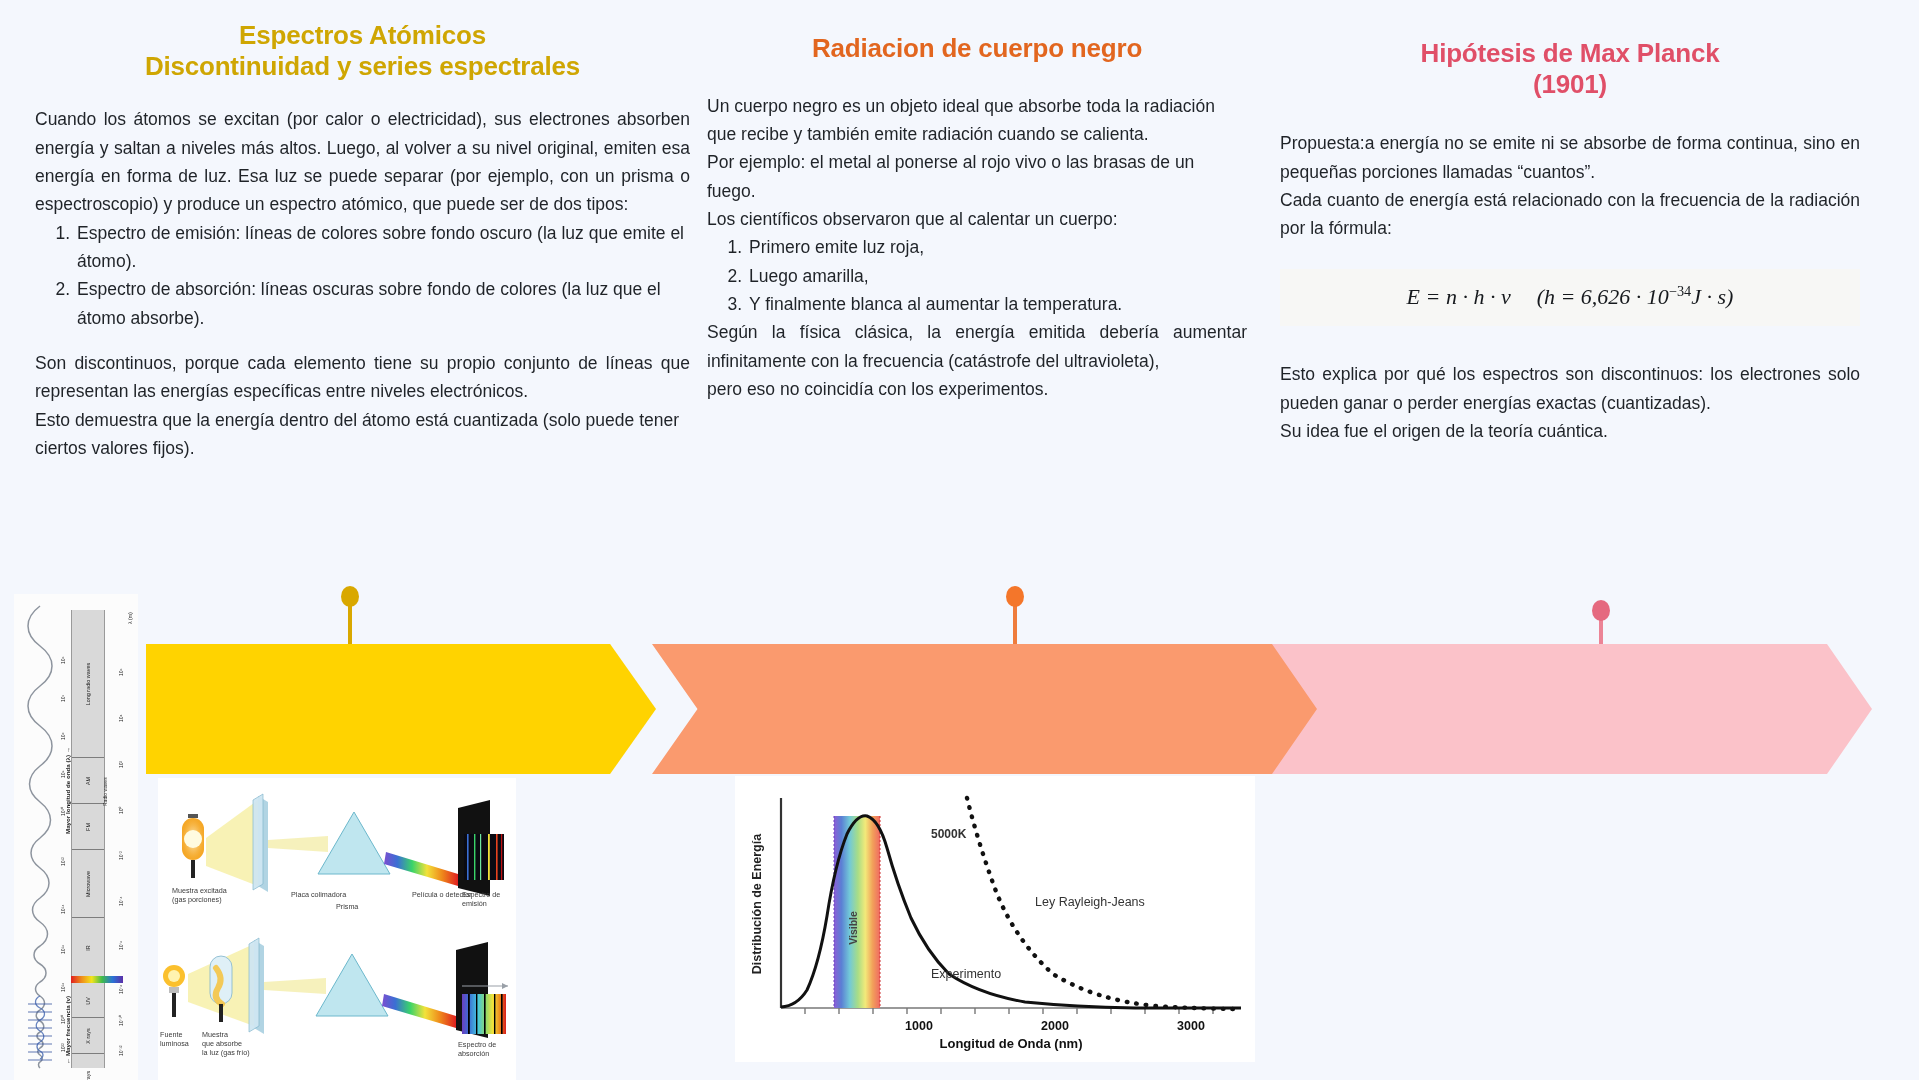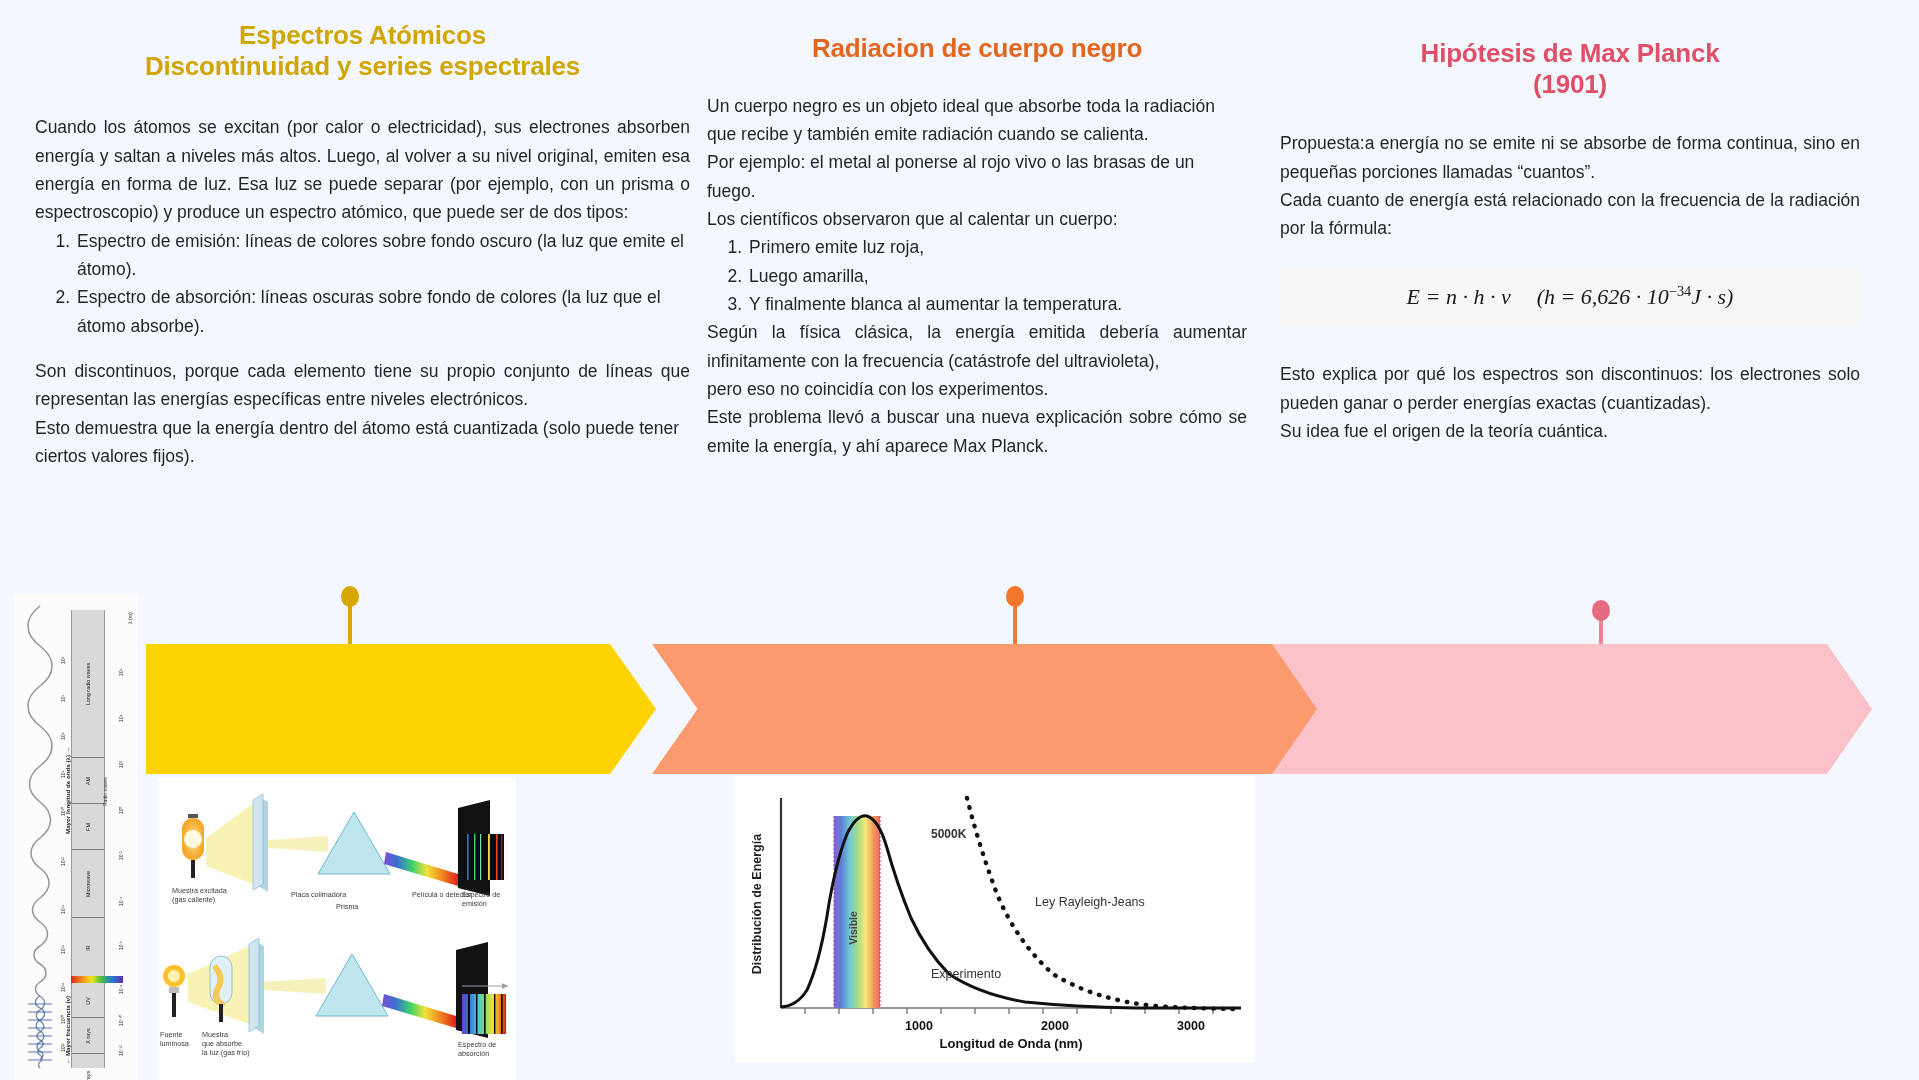--- a/index.html
+++ b/index.html
@@ -44,21 +44,21 @@
   .spacer { height: 17px; }
 
   ol.numlist {
     margin: 0 0 0 22px;
     padding-left: 18px;
     list-style-position: outside;
   }
   ol.numlist li { padding-left: 2px; margin: 0; }
   ol.numlist.tight li { text-align: left; }
 
-  .c1-body { margin-top: 32px; }
+  .c1-body { margin-top: 24px; }
   .c2-body { margin-top: 28px; }
   .c3-body { margin-top: 30px; }
 
   
   .formula {
     font-family: "Liberation Serif", serif;
     font-style: italic;
     font-size: 22px;
     color: #16191d;
     text-align: center;
@@ -156,21 +156,20 @@
       <p class="nj">Un cuerpo negro es un objeto ideal que absorbe toda la radiación que recibe y también emite radiación cuando se calienta.</p>
       <p class="nj">Por ejemplo: el metal al ponerse al rojo vivo o las brasas de un fuego.</p>
       <p class="nj">Los científicos observaron que al calentar un cuerpo:</p>
       <ol class="numlist tight">
         <li>Primero emite luz roja,</li>
         <li>Luego amarilla,</li>
         <li>Y finalmente blanca al aumentar la temperatura.</li>
       </ol>
       <p>Según la física clásica, la energía emitida debería aumentar infinitamente con la frecuencia (catástrofe del ultravioleta),</p>
       <p class="nj">pero eso no coincidía con los experimentos.</p>
-      <p> Este problema llevó a buscar una nueva explicación sobre cómo se emite la energía, y ahí aparece Max Planck.</p>
     </div>
   </div>
 
   <div class="col col-3">
     <div class="col-title t-pink">
       <div>Hipótesis de Max Planck</div>
       <div>(1901)</div>
     </div>
     <div class="body-text c3-body">
       <p>Propuesta:a energía no se emite ni se absorbe de forma continua, sino en pequeñas porciones llamadas “cuantos”.</p>
@@ -359,21 +358,21 @@
           <stop offset="100%" stop-color="#d81d1d"></stop>
         </linearGradient>
         <radialGradient id="glow" cx="50%" cy="50%" r="60%">
           <stop offset="0%" stop-color="#fffbe0"></stop>
           <stop offset="100%" stop-color="#f5a623" stop-opacity="0"></stop>
         </radialGradient>
       </defs>
     </svg>
 
     <div class="figlabel" style="left:14px;  top:108px;">Muestra excitada
-(gas caliente)</div>
+(gas porciones)</div>
     <div class="figlabel" style="left:92px;  top:112px;margin-left:41px;">Placa colimadora</div>
     <div class="figlabel" style="left:178px; top:124px;">Prisma</div>
     <div class="figlabel" style="left:254px; top:112px;">Película o detector</div>
     <div class="figlabel" style="left:304px; top:112px;">Espectro de emisión</div>
     <div class="figlabel" style="left:2px;   top:252px;">Fuente
 luminosa</div>
     <div class="figlabel" style="left:44px;  top:252px;">Muestra
 que absorbe
 la luz (gas frío)</div>
     <div class="figlabel" style="left:300px; top:262px;">Espectro de absorción</div>

